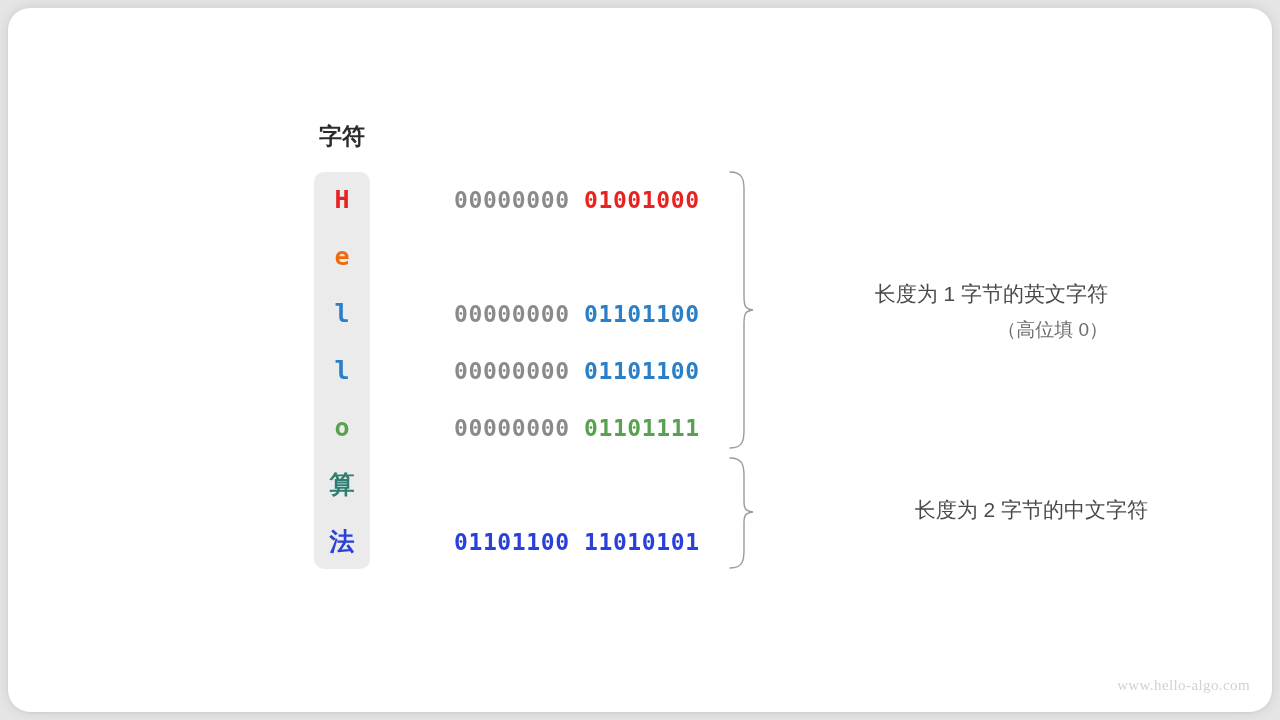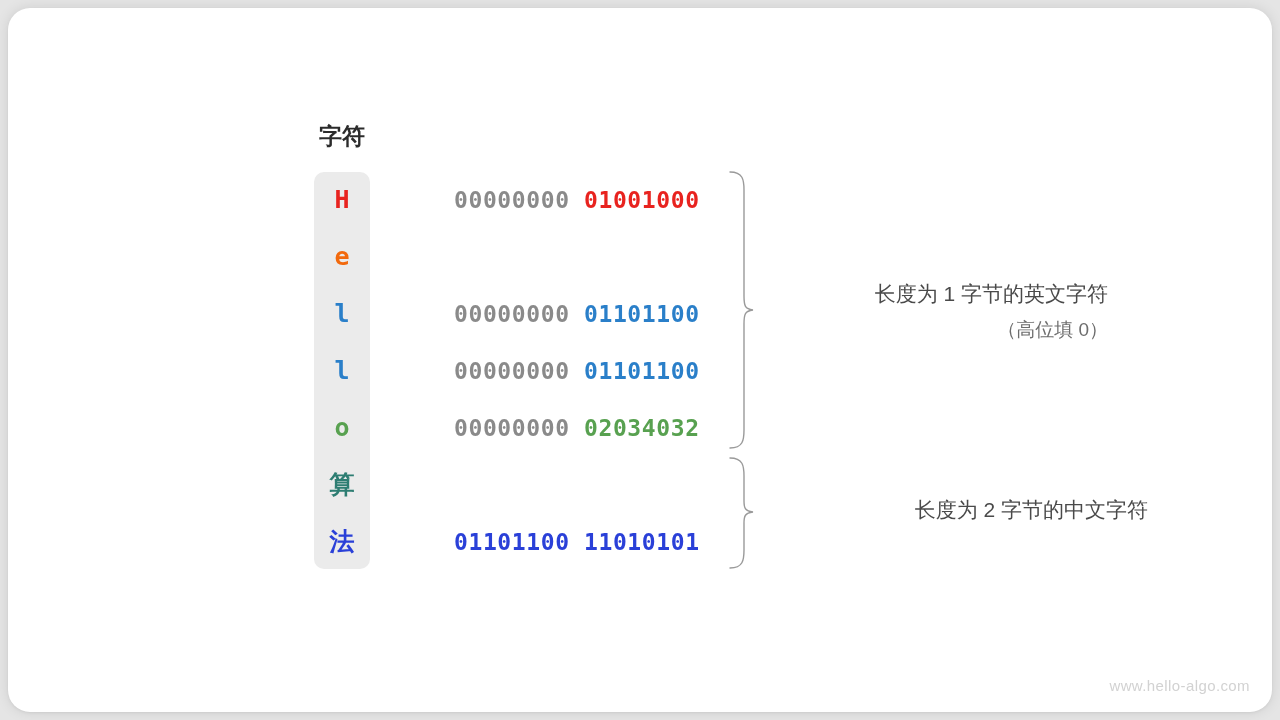--- a/index.html
+++ b/index.html
@@ -143,21 +143,21 @@
     line-height: 28px;
   }
 
   
   #watermark {
     position: absolute;
     right: 22px;
     bottom: 18px;
     color: #d2d2d2;
     font-size: 15px;
-    font-family: Liberation Sans, sans-serif;
+    font-family: Liberation Serif, serif;
     letter-spacing: 0.4px;
   }
 </style>
 </head>
 <body>
 
 <div id="page">
   <div id="card">
 
     <div class="col-header" id="header-char">字符</div>
@@ -176,21 +176,21 @@
         <div class="row" style="top: 286px;">
           <div class="char" style="color: rgb(42, 127, 201);">l</div>
           <div class="bits"><span style="color: rgb(138, 138, 138);">00000000</span> <span style="color: rgb(42, 127, 201);">01101100</span></div>
         </div>
         <div class="row" style="top: 343px;">
           <div class="char" style="color: rgb(42, 127, 201);">l</div>
           <div class="bits"><span style="color: rgb(138, 138, 138);">00000000</span> <span style="color: rgb(42, 127, 201);">01101100</span></div>
         </div>
         <div class="row" style="top: 400px;">
           <div class="char" style="color: rgb(88, 161, 80);">o</div>
-          <div class="bits"><span style="color: rgb(138, 138, 138);">00000000</span> <span style="color: rgb(88, 161, 80);">02034032</span></div>
+          <div class="bits"><span style="color: rgb(138, 138, 138);">00000000</span> <span style="color: rgb(88, 161, 80);">01101111</span></div>
         </div>
         <div class="row" style="top: 457px;">
           <div class="char" style="color: rgb(45, 125, 114);">算</div>
         </div>
         <div class="row" style="top: 514px;">
           <div class="char" style="color: rgb(42, 64, 216);">法</div>
           <div class="bits"><span style="color: rgb(42, 64, 216);">01101100</span> <span style="color: rgb(42, 64, 216);">11010101</span></div>
         </div>
       </div>
 

